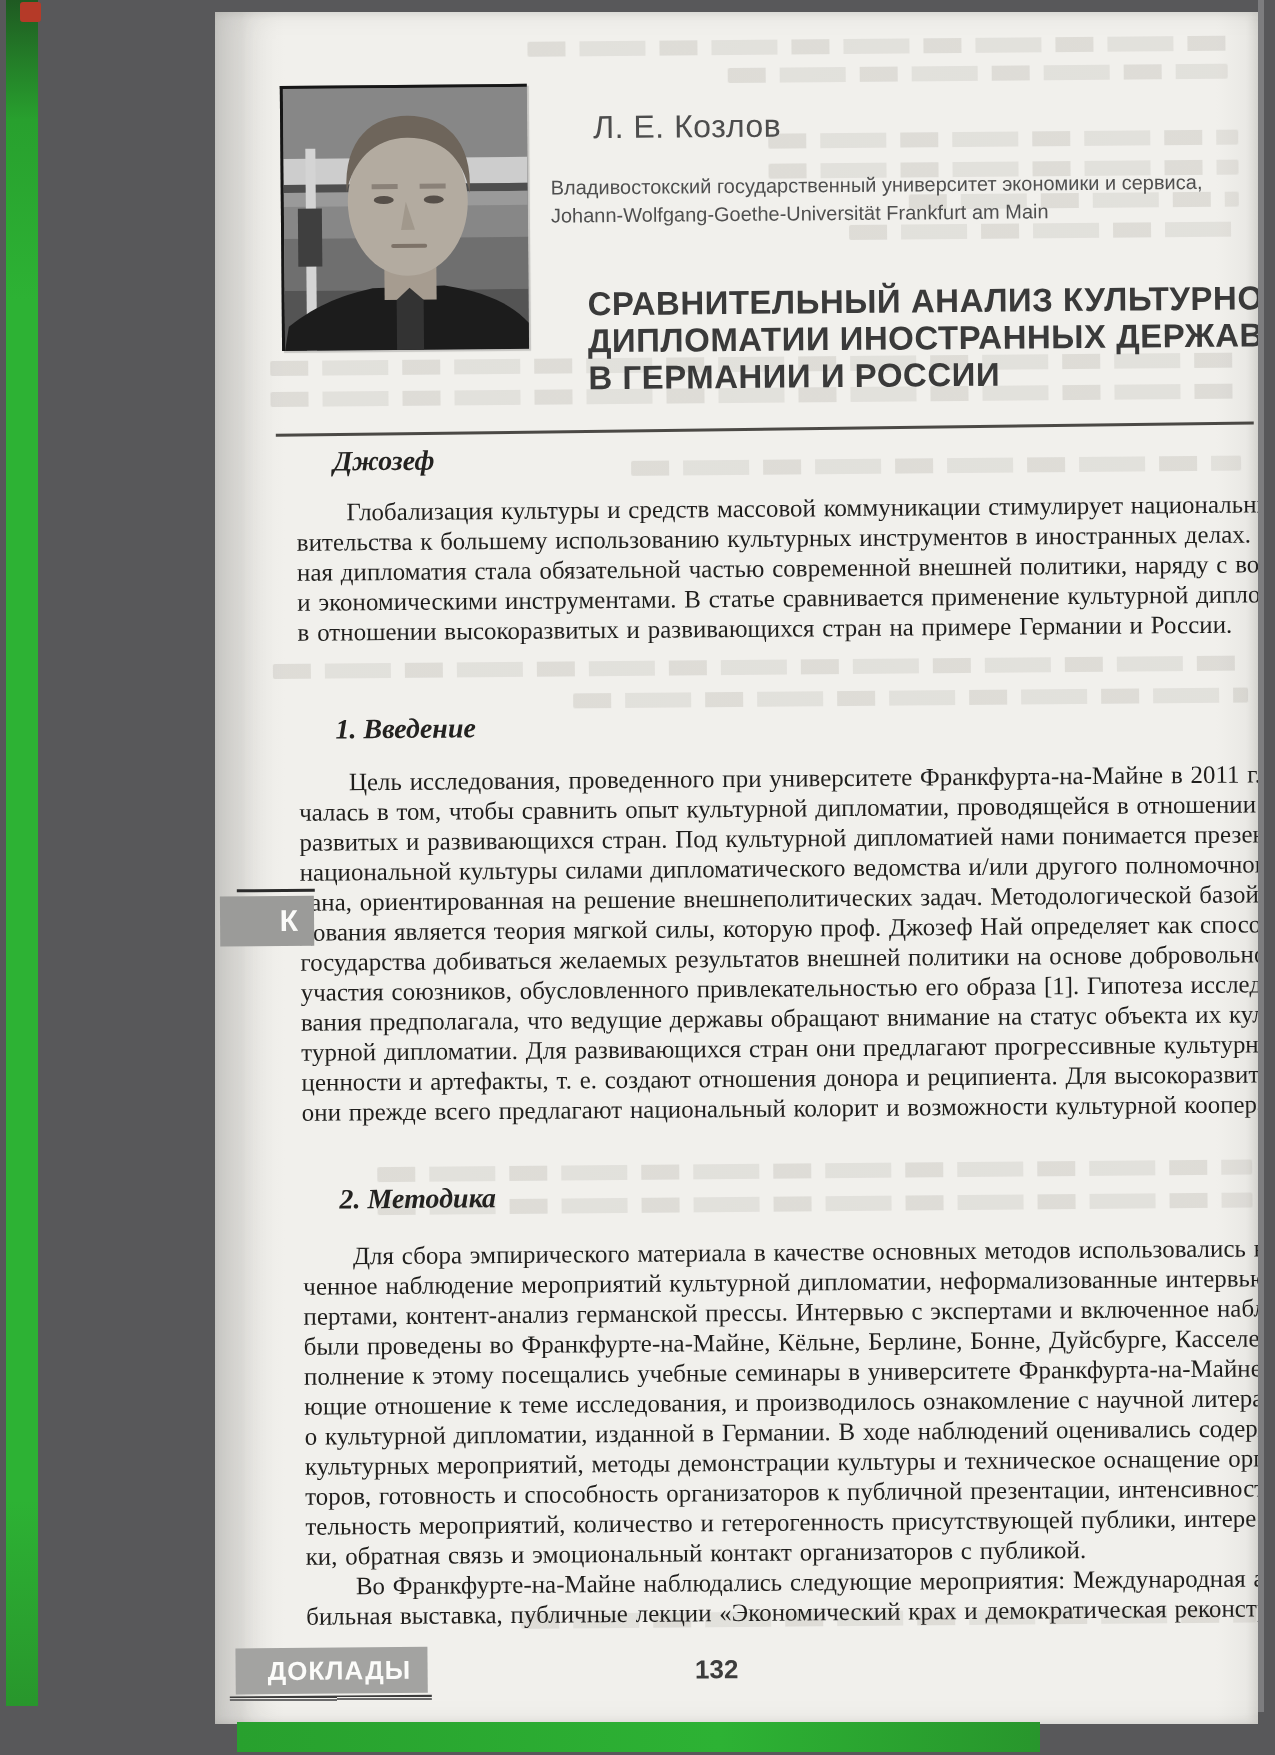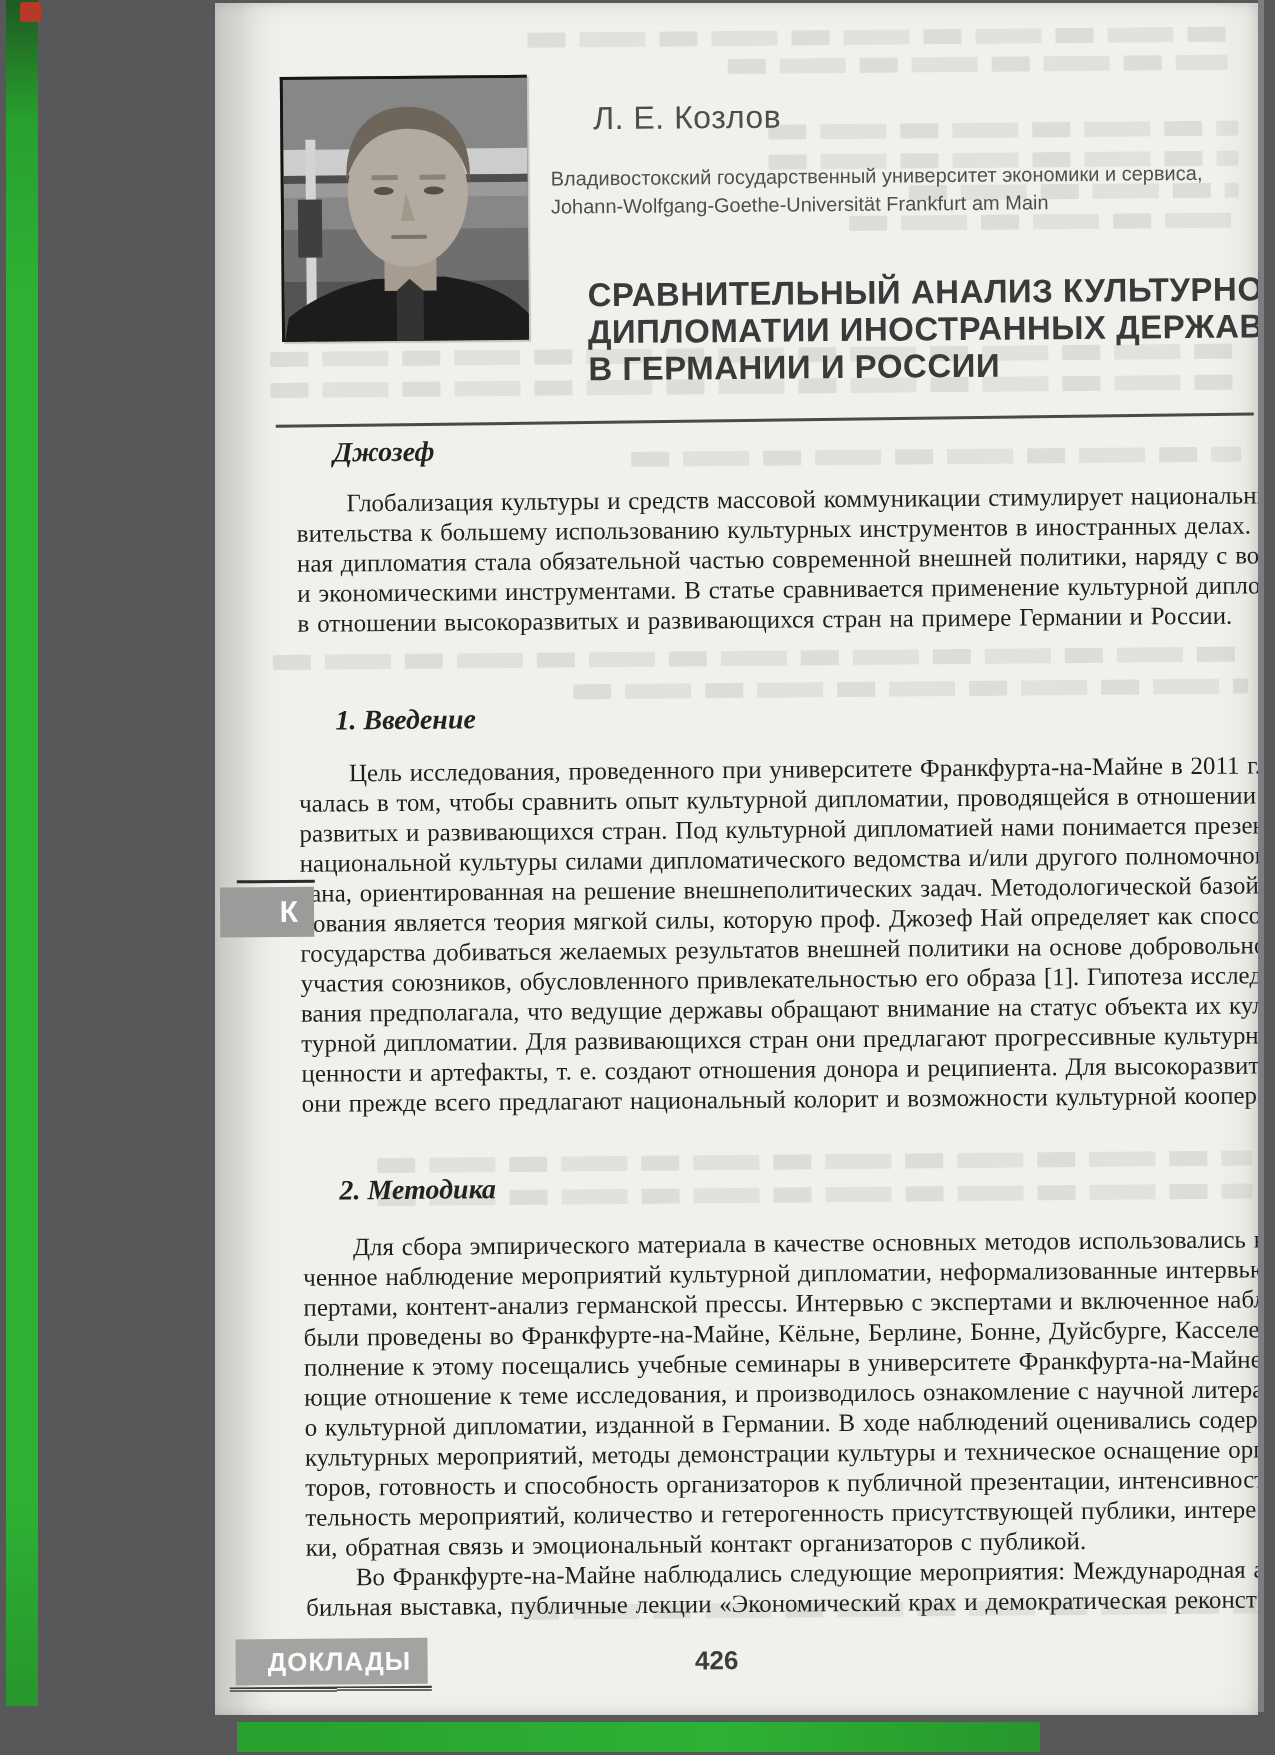--- a/index.html
+++ b/index.html
@@ -16,21 +16,21 @@
   .red-mark{
     position:absolute;left:20px;top:2px;width:21px;height:20px;
     background:#b53a28;border-radius:3px;
   }
   .bottom-green{
     position:absolute;left:237px;top:1722px;width:803px;height:30px;
     background:linear-gradient(90deg,#28a02e,#2db234 60%,#28962c);
   }
   
   .paper{
-    position:absolute;left:215px;top:3px;width:1043px;height:1712px;
+    position:absolute;left:215px;top:12px;width:1043px;height:1712px;
     background:linear-gradient(90deg,#fbfbf8 0,#e9e8e4 26px,#f1f0ec 70px,#f1f0ec 96%,#e7e6e2 100%);
     box-shadow:inset 34px 0 40px -22px rgba(40,38,34,.35), inset -4px 0 10px rgba(40,38,34,.12);
     overflow:hidden;
   }
   .right-sliver{position:absolute;left:1258px;top:0;width:6px;height:1712px;background:#7d7d7f;}
   .content{position:absolute;left:0;top:0;width:100%;height:100%;
     transform:rotate(-0.5deg);transform-origin:520px 900px;}
   
   .photo{
     position:absolute;left:72px;top:70px;width:244px;height:262px;
@@ -203,19 +203,19 @@
     <div class="para indent-first" style="top:1556px;">
         <div class="bodyline">Во Франкфурте-на-Майне наблюдались следующие мероприятия: Международная автомо-</div>
         <div class="bodyline">бильная выставка, публичные лекции «Экономический крах и демократическая реконструк-</div>
       </div>
 
     <div class="k-tab-rule"></div>
     <div class="k-tab">К</div>
 
     <div class="footer-box">ДОКЛАДЫ</div>
     <div class="footer-rule"></div>
-    <div class="page-number">426</div>
+    <div class="page-number">132</div>
 
   </div>
 </div>
 
 <div class="right-sliver"></div>
 <div class="bottom-green"></div>
 
 </body></html>

